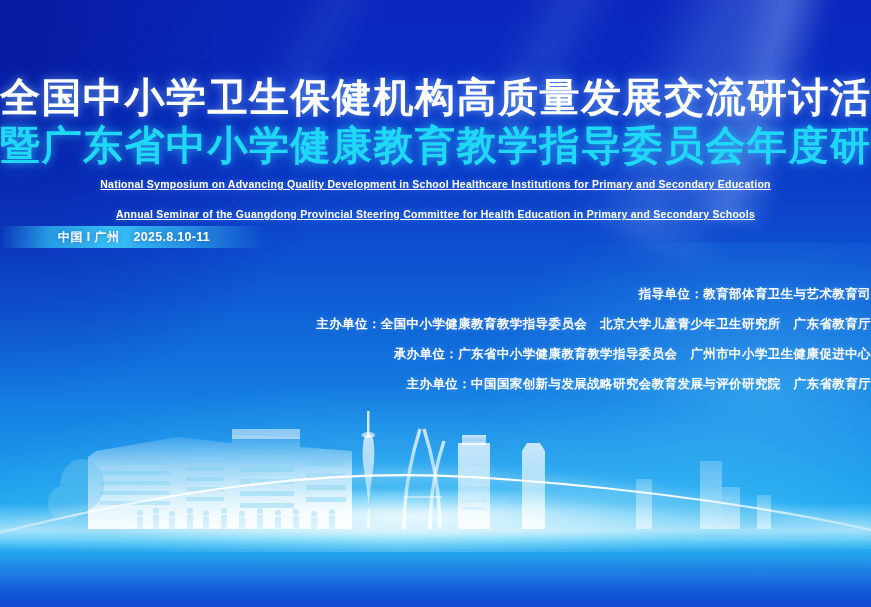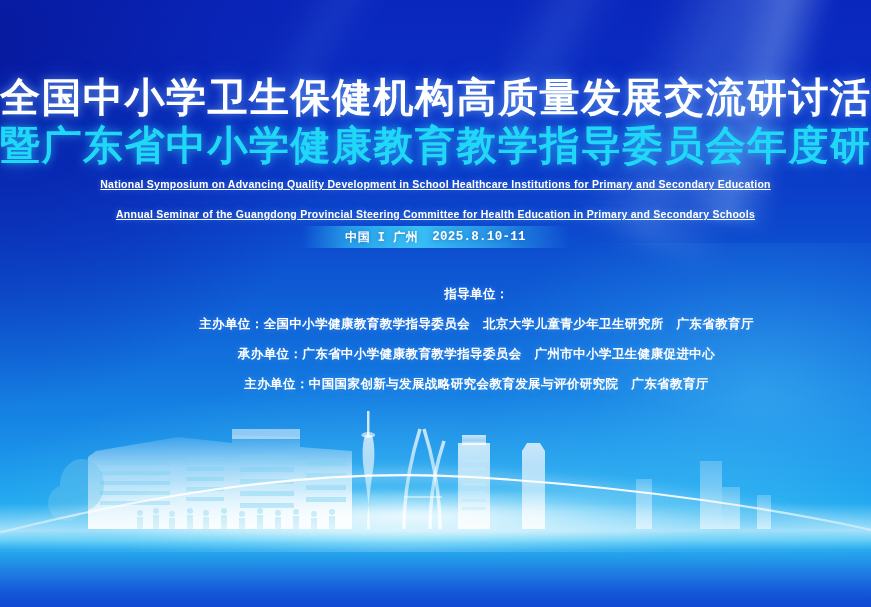--- a/index.html
+++ b/index.html
@@ -101,21 +101,21 @@
   .title-en{
     margin-top:9px;
     color:#ffffff;font-weight:bold;
     font-size:10.5px;line-height:14px;letter-spacing:.25px;
     text-shadow:0 0 6px rgba(130,200,255,.5);
     white-space:nowrap;
     text-decoration:underline;
   }
 
   
-  .datebar-wrap{position:absolute;left:0;right:0;top:226px;display:flex;justify-content:center;font-family:Liberation Mono, monospace;}
+  .datebar-wrap{position:absolute;left:0;right:0;top:226px;display:flex;justify-content:flex-start;}
   .datebar{
     position:relative;
     width:268px;height:22px;
     display:flex;align-items:center;justify-content:center;gap:14px;
     background:linear-gradient(90deg,
         rgba(40,190,245,0) 0%,
         rgba(50,195,245,.70) 18%,
         rgba(60,200,248,.95) 42%,
         rgba(55,190,245,.62) 72%,
         rgba(45,180,240,0) 100%);
@@ -126,21 +126,21 @@
   }
   .datebar .date{
     color:#ffffff;font-size:12.5px;font-weight:bold;letter-spacing:.3px;white-space:nowrap;
     text-shadow:0 0 5px rgba(10,60,160,.5);
   }
 
   
   .orgs{position:absolute;left:0;right:0;top:286px;}
   .org-row{
     display:flex;
-    justify-content:center;
+    justify-content:flex-end;
     padding-left:82px;
     margin-bottom:13px;
     white-space:nowrap;
   }
   .org-label{
     color:#ffffff;font-size:12.5px;font-weight:bold;letter-spacing:.4px;
     text-shadow:0 0 6px rgba(110,185,255,.45);
   }
   .org-value{
     color:#ffffff;font-size:12.5px;font-weight:bold;letter-spacing:.4px;
@@ -332,20 +332,21 @@
   <div class="datebar-wrap">
     <div class="datebar">
       <span class="place">中国 I 广州</span>
       <span class="date">2025.8.10-11</span>
     </div>
   </div>
 
   <div class="orgs">
     <div class="org-row">
       <span class="org-label">指导单位：</span>
+      <span class="org-value">教育部体育卫生与艺术教育司</span>
     </div>
     <div class="org-row">
       <span class="org-label">主办单位：</span>
       <span class="org-value">全国中小学健康教育教学指导委员会　北京大学儿童青少年卫生研究所　广东省教育厅</span>
     </div>
     <div class="org-row">
       <span class="org-label">承办单位：</span>
       <span class="org-value">广东省中小学健康教育教学指导委员会　广州市中小学卫生健康促进中心</span>
     </div>
     <div class="org-row">

